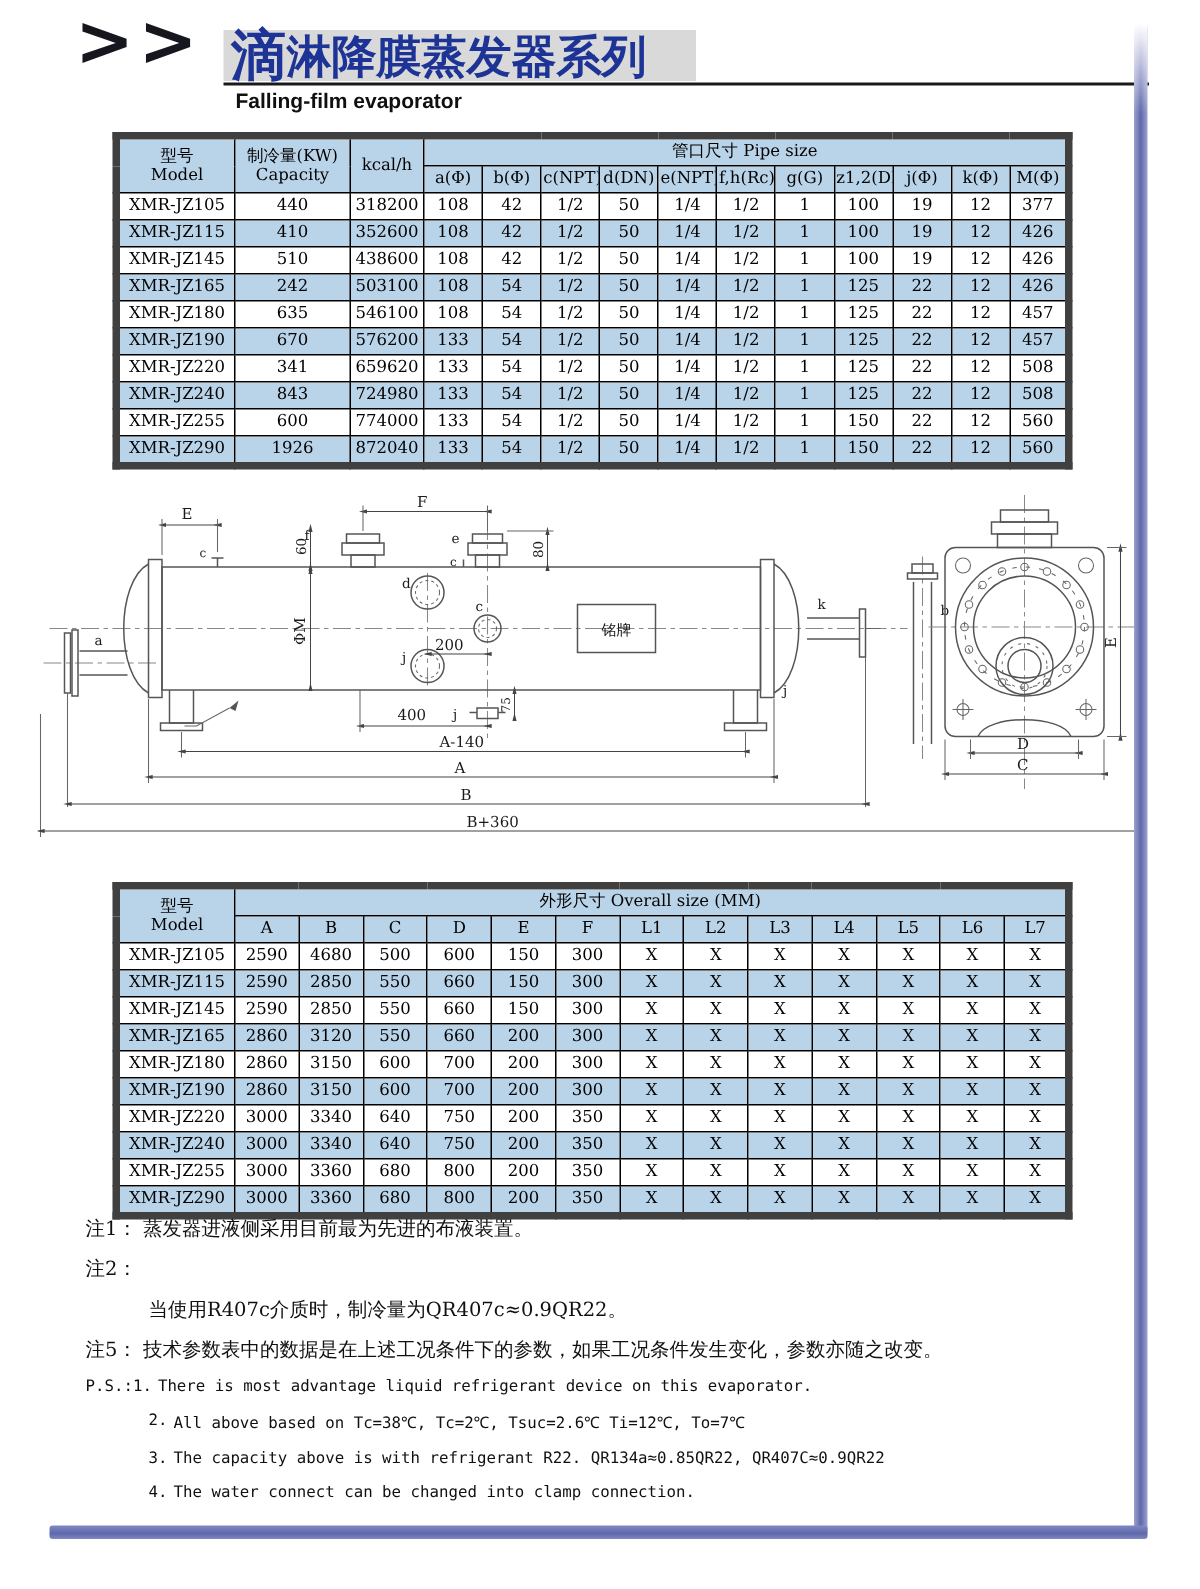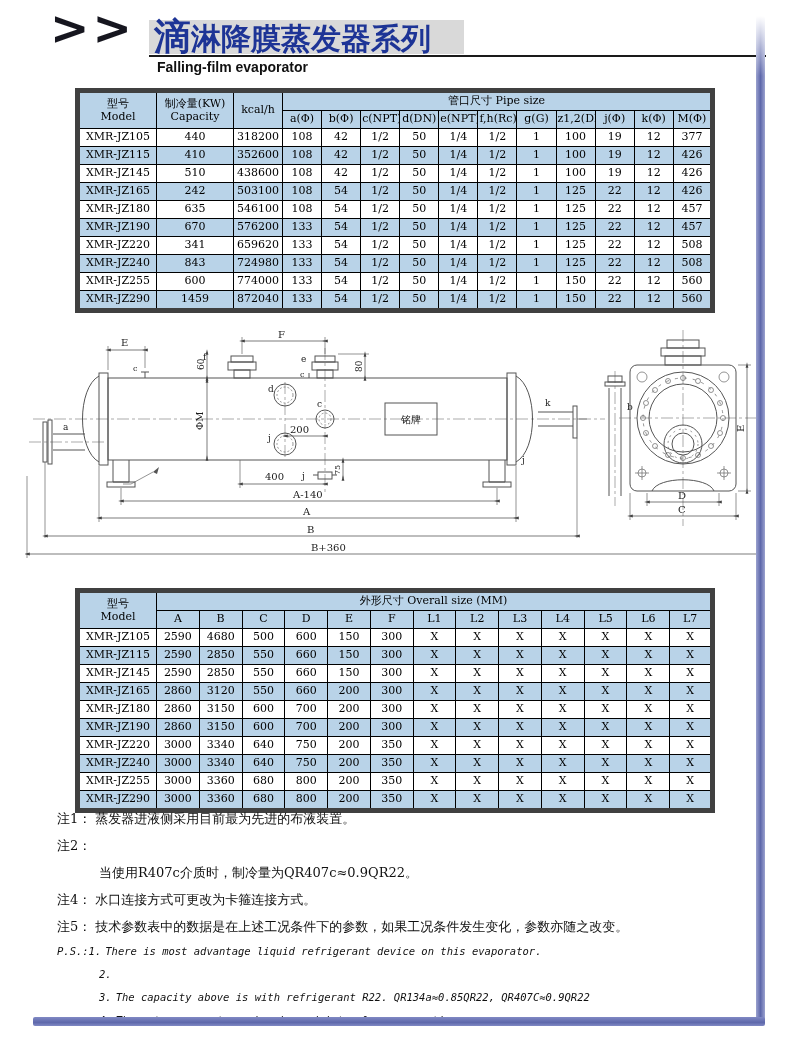--- a/index.html
+++ b/index.html
@@ -34,21 +34,21 @@
   .thin{ stroke:#666; fill:none; stroke-width:0.7; }
   .cl  { stroke:#888; fill:none; stroke-width:0.7; stroke-dasharray:12 3 3 3; }
   .dim { stroke:#444; fill:none; stroke-width:0.7; }
 
   
   .notes { position:absolute; left:57px; top:810px; width:695px; font-family:"DejaVu Serif", serif;
            font-size:13px; color:#101010; }
   .note-line { display:flex; margin-bottom:9px; }
   .note-line .lbl { flex:0 0 auto; margin-right:4px; }
   .note-line.cont { padding-left:42px; }
-  .ps { margin-top:8px; font-family:"DejaVu Sans Mono", monospace; font-size:10.5px; color:#101010;font-style:italic; }
+  .ps { margin-top:8px; font-family:"DejaVu Sans Mono", monospace; font-size:10.5px; color:#101010; }
   .ps .note-line { margin-bottom:11px; }
   .ps .note-line.indent { padding-left:42px; }
 
   
   .right-bar  { position:absolute; left:756px; top:16px; width:9px; height:1008px; border-radius:3px;
                 background:linear-gradient(90deg,#9ba2cf,#5e68ab 50%,#9ba2cf); }
   .right-bar::before { content:""; position:absolute; left:0; top:0; width:100%; height:60px;
                 background:linear-gradient(180deg,#ffffff, rgba(255,255,255,0)); }
   .bottom-bar { position:absolute; left:33px; top:1017px; width:732px; height:9px; border-radius:2px;
                 background:linear-gradient(180deg,#8089c4,#5e68ab 60%,#8089c4); }
@@ -234,21 +234,21 @@
           <td>1/4</td>
           <td>1/2</td>
           <td>1</td>
           <td>150</td>
           <td>22</td>
           <td>12</td>
           <td>560</td>
         </tr>
         <tr class="alt">
           <td>XMR-JZ290</td>
-          <td>1459</td>
+          <td>1926</td>
           <td>872040</td>
           <td>133</td>
           <td>54</td>
           <td>1/2</td>
           <td>50</td>
           <td>1/4</td>
           <td>1/2</td>
           <td>1</td>
           <td>150</td>
           <td>22</td>
@@ -636,35 +636,32 @@
       <span class="lbl">注1：</span>
       <span>蒸发器进液侧采用目前最为先进的布液装置。</span>
     </div>
     <div class="note-line">
       <span class="lbl">注2：</span>
     </div>
     <div class="note-line cont">
       <span>当使用R407c介质时，制冷量为QR407c≈0.9QR22。</span>
     </div>
     <div class="note-line">
-      <span class="lbl">注4：</span>
-      <span>水口连接方式可更改为卡箍连接方式。</span>
-    </div>
-    <div class="note-line">
       <span class="lbl">注5：</span>
       <span>技术参数表中的数据是在上述工况条件下的参数，如果工况条件发生变化，参数亦随之改变。</span>
     </div>
 
     <div class="ps">
       <div class="note-line">
         <span class="lbl">P.S.:1.</span>
         <span>There is most advantage liquid refrigerant device on this evaporator.</span>
       </div>
       <div class="note-line indent">
         <span class="lbl">2.</span>
+        <span>All above based on Tc=38℃, Tc=2℃, Tsuc=2.6℃ Ti=12℃, To=7℃</span>
       </div>
       <div class="note-line indent">
         <span class="lbl">3.</span>
         <span>The capacity above is with refrigerant R22. QR134a≈0.85QR22, QR407C≈0.9QR22</span>
       </div>
       <div class="note-line indent">
         <span class="lbl">4.</span>
         <span>The water connect can be changed into clamp connection.</span>
       </div>
     </div>

